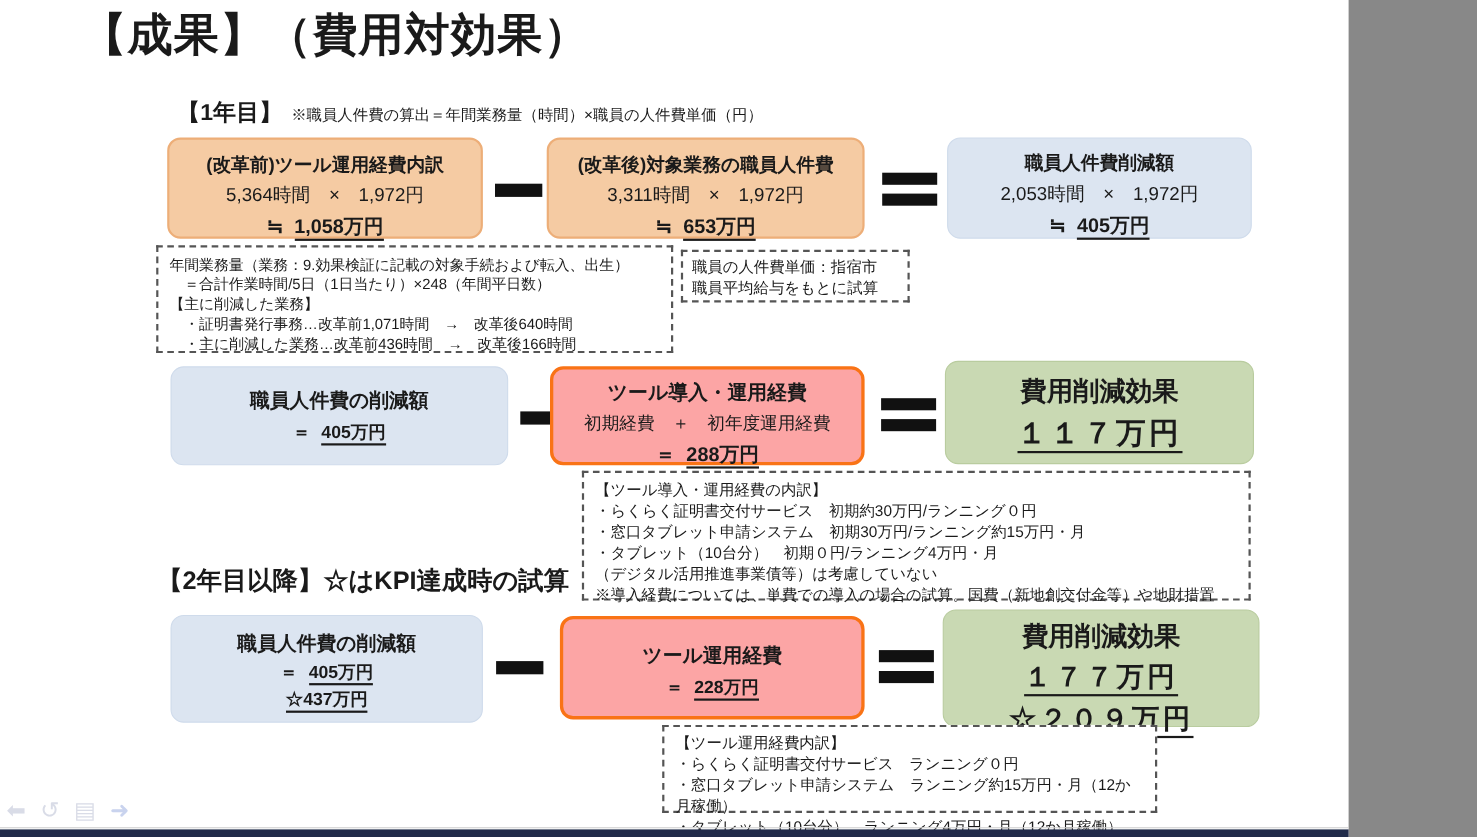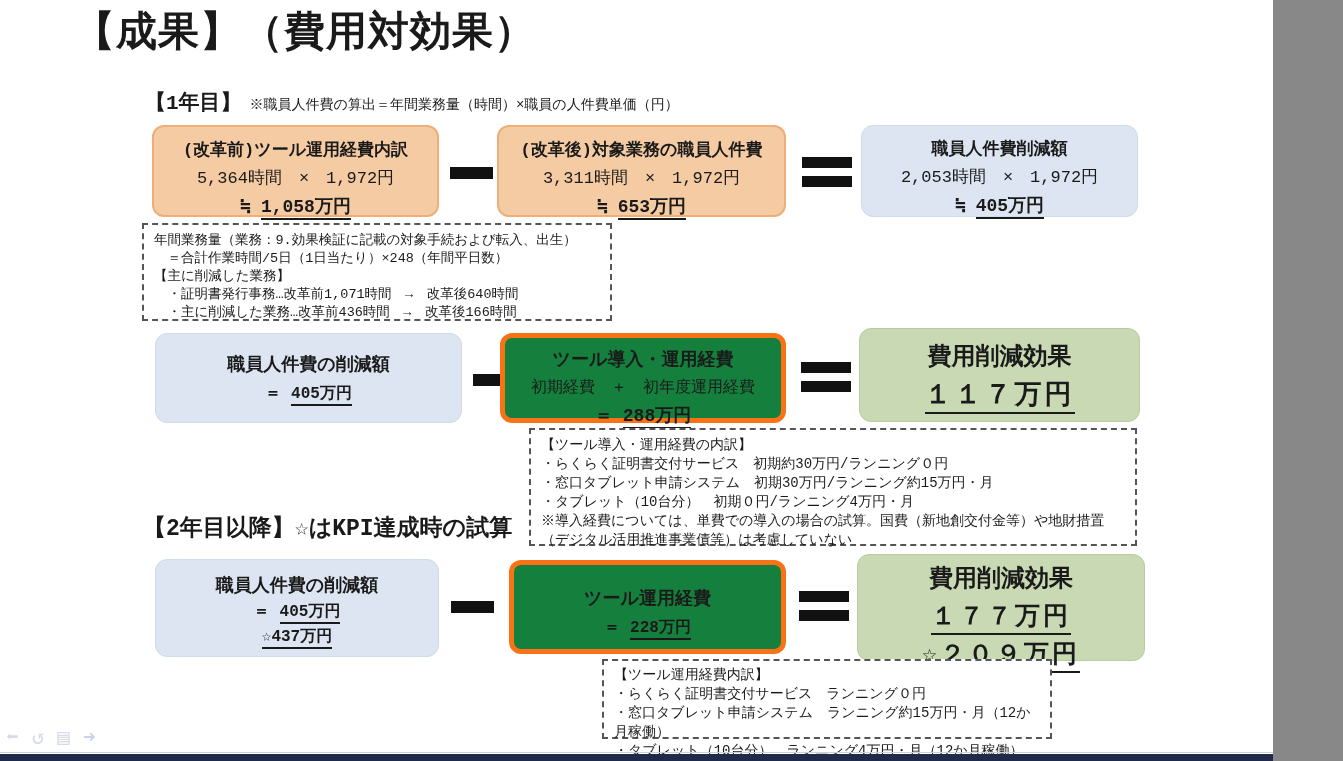--- a/index.html
+++ b/index.html
@@ -1,28 +1,28 @@
 <!DOCTYPE html>
 <html><head>
 <meta charset="utf-8">
 <style>
   html,body{margin:0;padding:0;background:#888;}
   .slide{position:relative;width:1226px;height:761px;background:#ffffff;overflow:hidden;
-         font-family:Liberation Mono, monospace;color:#1a1a1a;padding-left:47px;}
+         font-family:Liberation Sans, sans-serif;color:#1a1a1a;}
   .abs{position:absolute;}
   .page-title{left:74px;top:4px;font-size:41px;font-weight:bold;letter-spacing:1px;}
   .sec-head{display:flex;align-items:flex-end;}
   .sec1-head{left:145px;top:88px;}
-  .sec1-head .h{font-size:21px;font-weight:bold;}
+  .sec1-head .h{font-size:21px;font-weight:bold;margin-left:16px;}
   .sec1-head .n{font-size:14px;margin-left:8px;padding-bottom:2px;}
   .sec2-head{left:143px;top:512px;font-size:23px;font-weight:bold;}
   .box{position:absolute;border-radius:12px;text-align:center;box-sizing:border-box;}
   .orange{background:#F5CBA3;border:2px solid #EDAE78;}
   .blue{background:#DCE5F1;border:1px solid #CFDBEB;}
-  .yellow{background:#15803d;border:5px solid #f97316;}
+  .yellow{background:#fca5a5;border:3px solid #f97316;}
   .green{background:#C9D9B3;border:1px solid #B9CC9F;}
   .bt{font-weight:bold;font-size:17px;}
   .bc{font-size:17px;margin-top:5px;}
   .br{font-size:18px;font-weight:bold;margin-top:5px;}
   .u{border-bottom:2px solid #1a1a1a;padding-bottom:1px;text-align:center;}
   .approx{margin-right:10px;}
   .minus{position:absolute;width:43px;height:12px;background:#111;}
   .equals{position:absolute;width:50px;height:30px;}
   .equals::before,.equals::after{content:"";position:absolute;left:0;width:50px;height:11px;background:#111;}
   .equals::before{top:0;}
@@ -77,20 +77,24 @@
   </div>
 
   <div class="dashed note-s" style="left:142px;top:223px;width:470px;height:98px;padding:7px 10px;">
     <div class="nline">年間業務量（業務：9.効果検証に記載の対象手続および転入、出生）</div>
     <div class="nline">　＝合計作業時間/5日（1日当たり）×248（年間平日数）</div>
     <div class="nline">【主に削減した業務】</div>
     <div class="nline">　・証明書発行事務…改革前1,071時間　→　改革後640時間</div>
     <div class="nline">　・主に削減した業務…改革前436時間　→　改革後166時間</div>
   </div>
 
+  <div class="dashed note-m" style="left:619px;top:227px;width:208px;height:48px;padding:4px 8px;">
+    <div class="nline">職員の人件費単価：指宿市</div>
+    <div class="nline">職員平均給与をもとに試算</div>
+  </div>
 
   <div class="box blue" style="left:155px;top:333px;width:307px;height:90px;padding-top:18px;">
     <div class="mid-title">職員人件費の削減額</div>
     <div class="mid-line"><span class="approx">＝</span><span class="u">405万円</span></div>
   </div>
 
   <div class="minus" style="left:473px;top:374px;"></div>
 
   <div class="box yellow" style="left:500px;top:333px;width:286px;height:90px;padding-top:9px;">
     <div class="mid-title">ツール導入・運用経費</div>
@@ -103,22 +107,22 @@
   <div class="box green" style="left:859px;top:328px;width:281px;height:94px;padding-top:11px;">
     <div class="effect-title">費用削減効果</div>
     <div class="effect-amt"><span class="u">１１７万円</span></div>
   </div>
 
   <div class="dashed note-m" style="left:529px;top:428px;width:608px;height:118px;padding:6px 10px;">
     <div class="nline">【ツール導入・運用経費の内訳】</div>
     <div class="nline">・らくらく証明書交付サービス　初期約30万円/ランニング０円</div>
     <div class="nline">・窓口タブレット申請システム　初期30万円/ランニング約15万円・月</div>
     <div class="nline">・タブレット（10台分）　初期０円/ランニング4万円・月</div>
+    <div class="nline">（デジタル活用推進事業債等）は考慮していない</div>
     <div class="nline">※導入経費については、単費での導入の場合の試算。国費（新地創交付金等）や地財措置</div>
-    <div class="nline">（デジタル活用推進事業債等）は考慮していない</div>
   </div>
 
   <div class="abs sec2-head">【2年目以降】☆はKPI達成時の試算</div>
 
   <div class="box blue" style="left:155px;top:559px;width:284px;height:98px;padding-top:13px;">
     <div class="mid-title">職員人件費の削減額</div>
     <div class="mid-line" style="margin-top:4px;"><span class="approx">＝</span><span class="u">405万円</span></div>
     <div class="mid-line" style="margin-top:4px;"><span class="u">☆437万円</span></div>
   </div>
 

